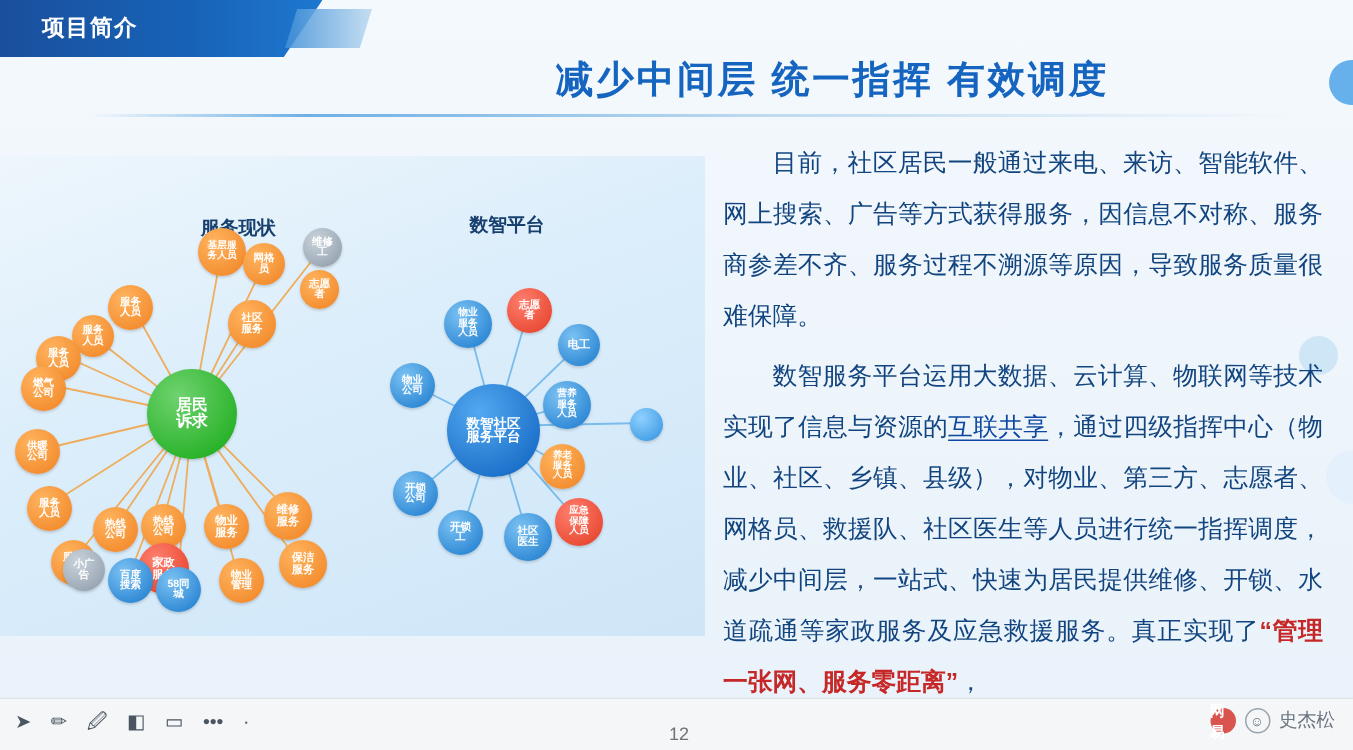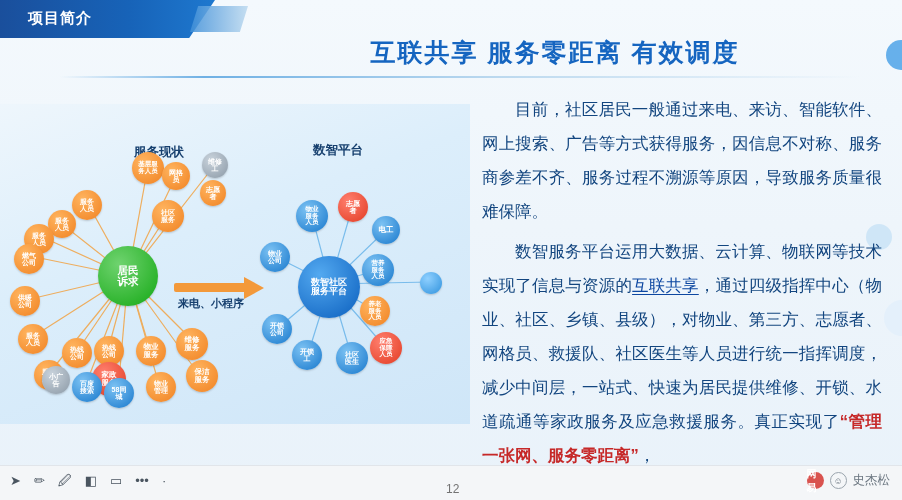--- a/index.html
+++ b/index.html
@@ -109,21 +109,21 @@
 <body>
 
 <div class="slide">
 
   <div class="tab-wrap">
     <div class="tab-bg"></div>
     <div class="tab-bg2"></div>
     <div class="tab-text">项目简介</div>
   </div>
 
-  <div class="title">互联共享  服务零距离  有效调度</div>
+  <div class="title">减少中间层  统一指挥  有效调度</div>
   <div class="title-rule"></div>
 
   <div class="deco-c1"></div>
   <div class="deco-c2"></div>
   <div class="deco-c3"></div>
 
   <div class="img-panel">
 
     <svg class="links">
       <g stroke="#f0a74e" stroke-width="1.2" fill="none" opacity="0.9">
@@ -206,25 +206,20 @@
 服务</div>
     <div class="node n-orange" style="left:146px;top:268px;width:30px;height:30px;font-size:7px;white-space:pre-line;">物业
 管理</div>
     <div class="node n-blue" style="left:104px;top:274px;width:30px;height:30px;font-size:7px;white-space:pre-line;">58同
 城</div>
     <div class="node n-blue" style="left:72px;top:268px;width:30px;height:30px;font-size:7px;white-space:pre-line;">百度
 搜索</div>
     <div class="node n-gray" style="left:42px;top:262px;width:28px;height:28px;font-size:7px;white-space:pre-line;">小广
 告</div>
 
-    <div class="arrow-box">
-      <div class="arrow-body"></div>
-      <div class="arrow-head"></div>
-      <div class="arrow-label">来电、小程序</div>
-    </div>
 
     <div class="node hub-blue" style="left:298px;top:152px;width:62px;height:62px;font-size:9px;white-space:pre-line;">数智社区
 服务平台</div>
 
     <div class="node n-blue" style="left:296px;top:96px;width:32px;height:32px;font-size:6.5px;white-space:pre-line;">物业
 服务
 人员</div>
     <div class="node n-red" style="left:338px;top:88px;width:30px;height:30px;font-size:7px;white-space:pre-line;">志愿
 者</div>
     <div class="node n-blue" style="left:372px;top:112px;width:28px;height:28px;font-size:7.5px;">电工</div>

